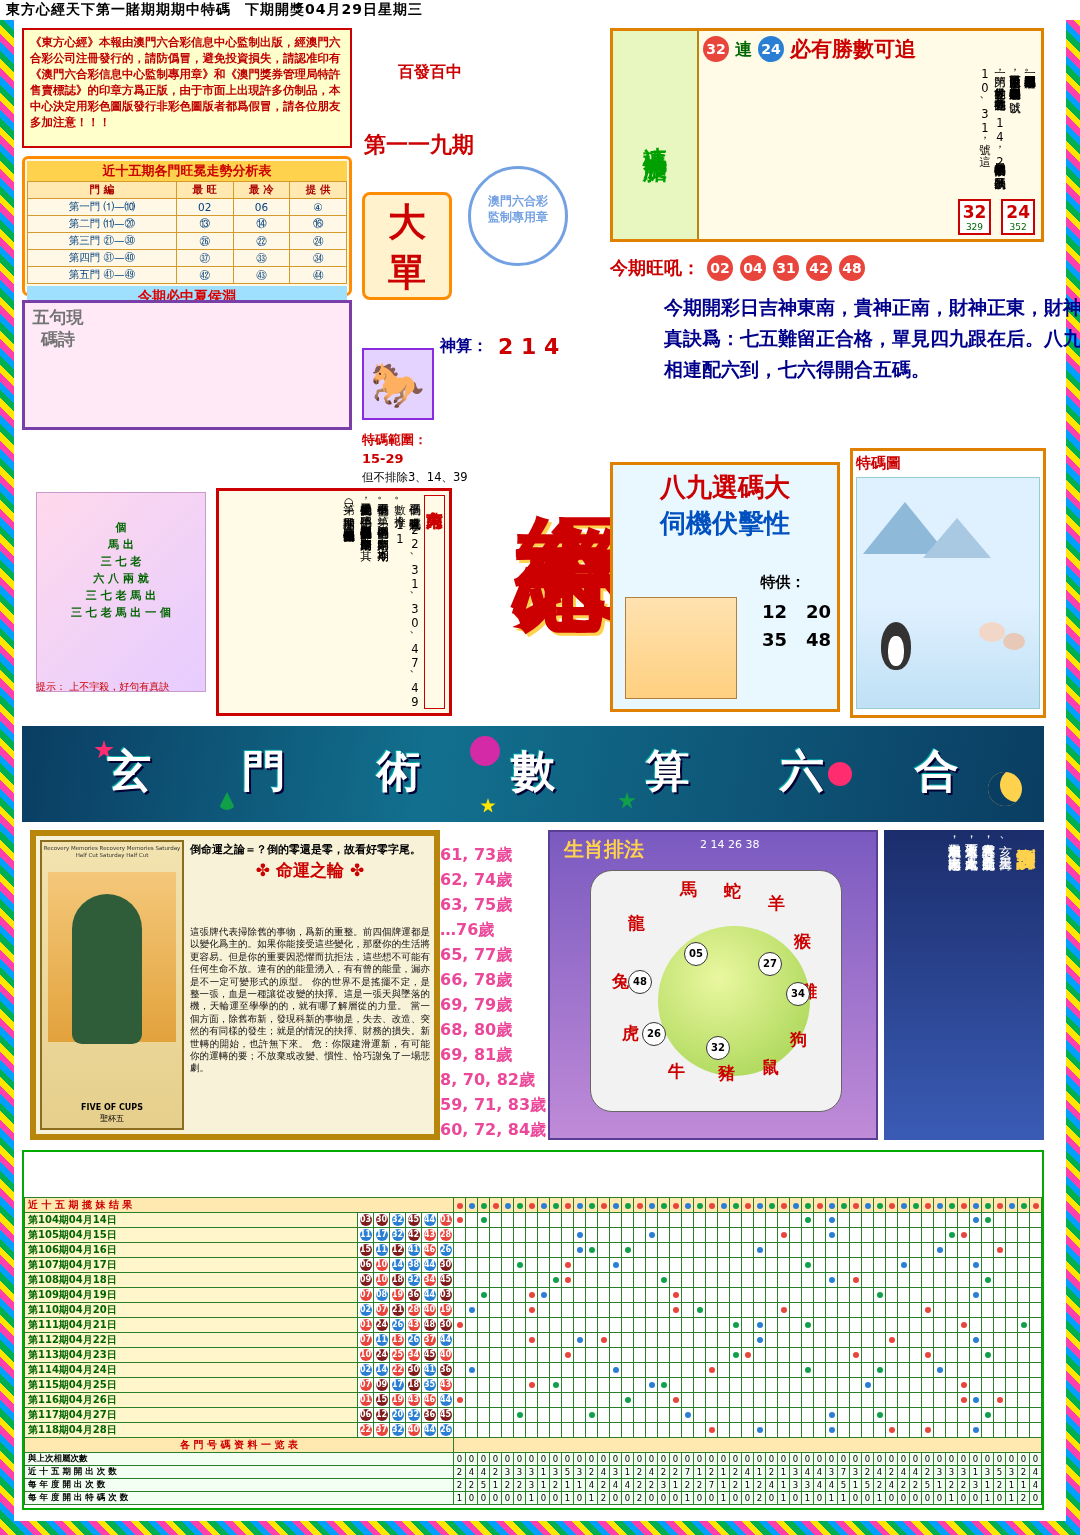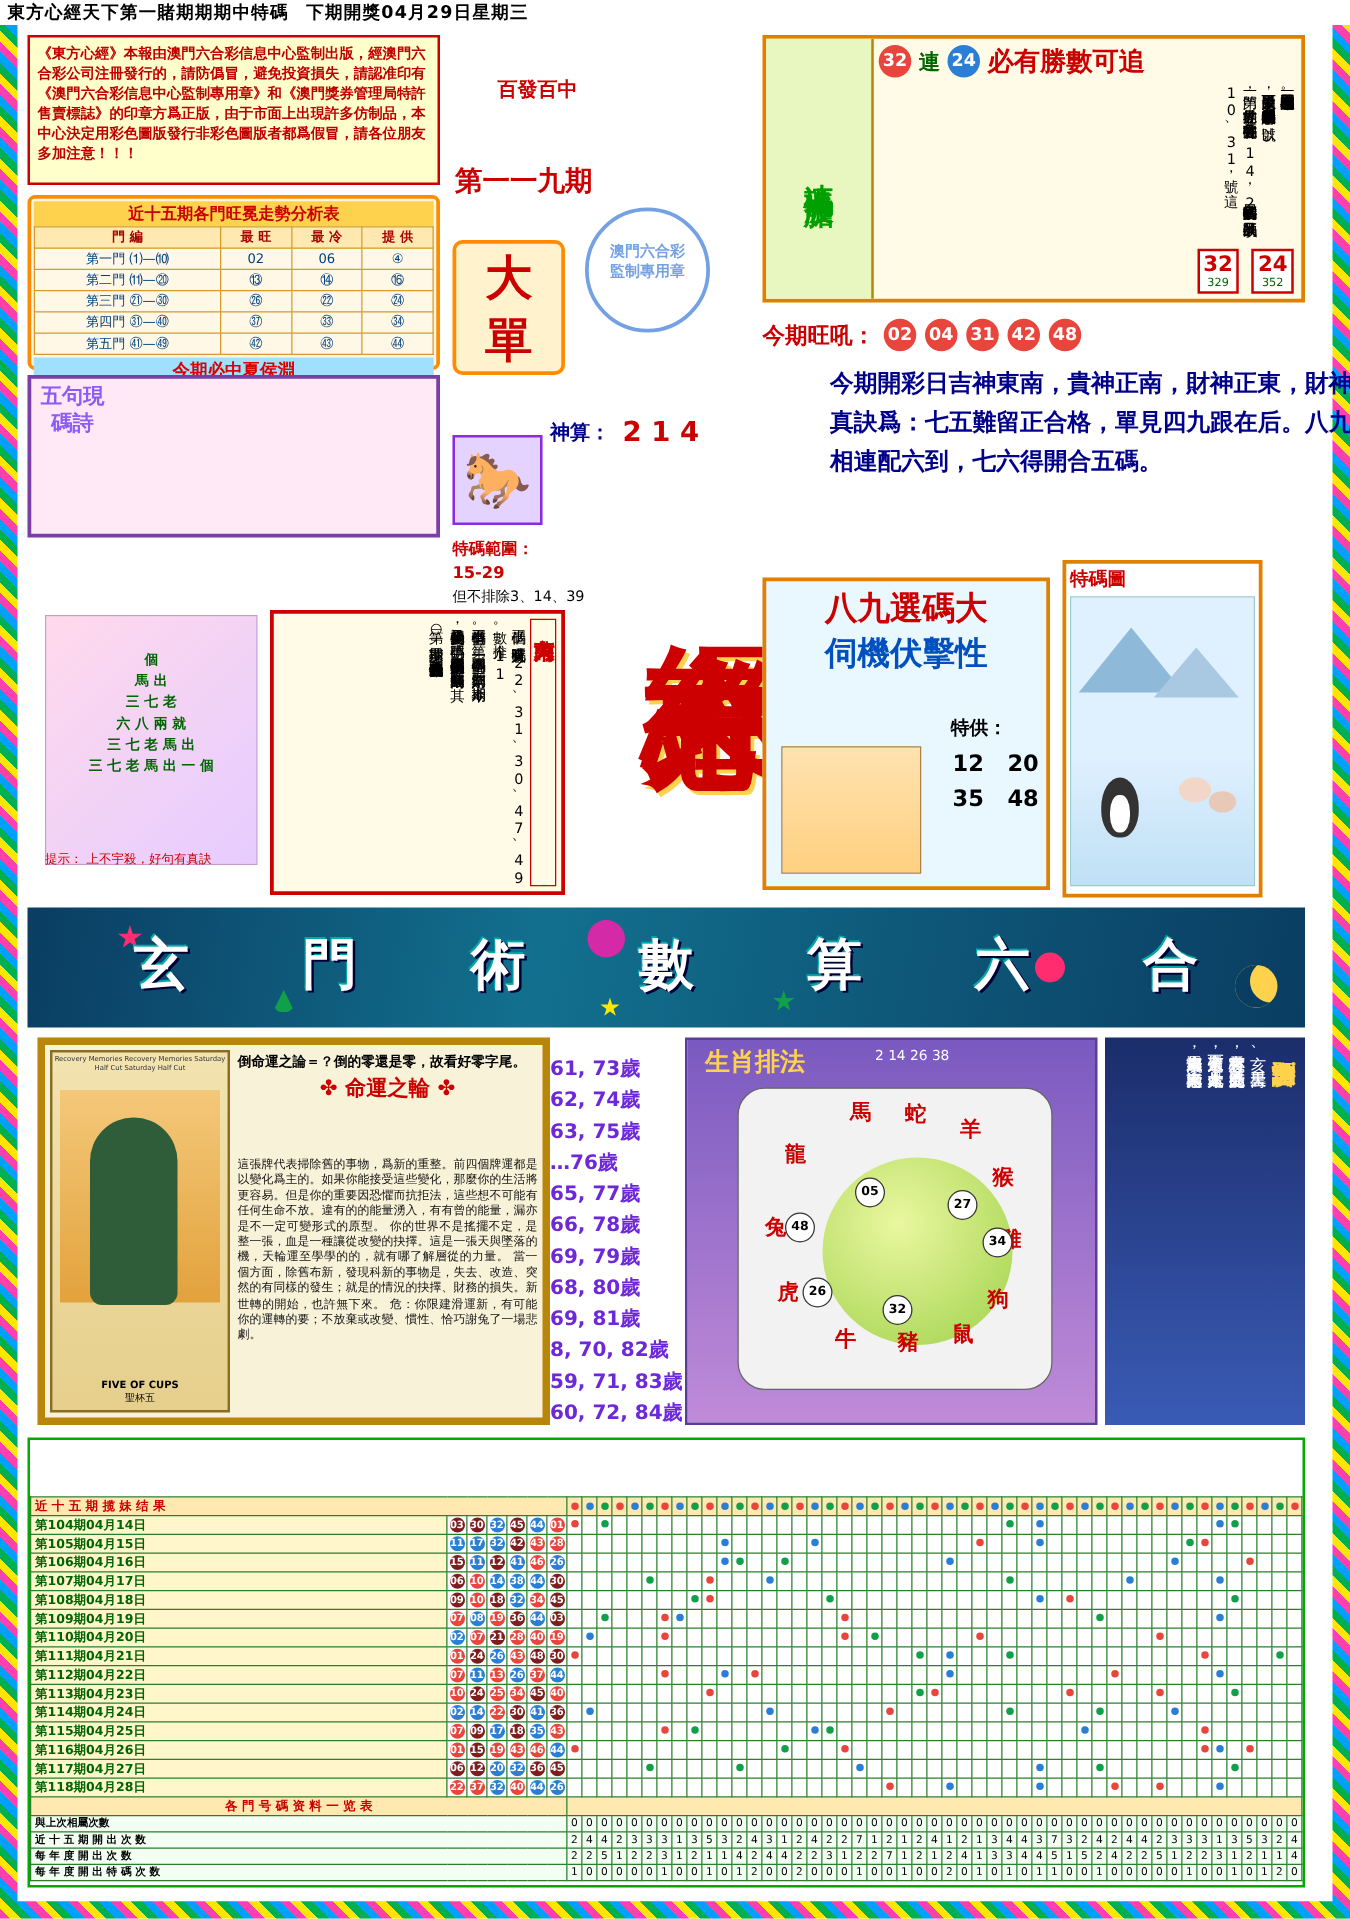--- a/index.html
+++ b/index.html
@@ -48,21 +48,21 @@
   #trend td,#trend th{border:1px solid #d49b2a;text-align:center;padding:1px 0;color:#004080;}
   #trend th{background:#ffe9b0;color:#a00;}
   #trend .foot{background:#9fe0ff;color:#d00;font-weight:bold;text-align:center;font-size:14px;margin-top:2px;padding:2px;}
 
   
   #poem{
     left:22px;top:300px;width:330px;height:130px;
     border:3px solid #7a3ea8;background:#ffe9f6;padding:3px 4px;
   }
   #poem .lab{
-    float:left;width:58px;color:#8b5cf6;font-weight:bold;font-size:17px;line-height:22px;text-align:center;
+    float:left;width:58px;color:#737373;font-weight:bold;font-size:17px;line-height:22px;text-align:center;
   }
   #poem ol{margin:0;padding:0 0 0 62px;list-style:none;}
   #poem li{font-size:14px;color:#1a5e1a;line-height:23px;font-weight:bold;}
   #poem li span.n{color:#c00;margin-right:4px;}
 
   
   #dadan{
     left:362px;top:192px;width:90px;height:108px;
     border:3px solid #ff8c00;border-radius:8px;background:#fff2cc;
     color:#c00;font-weight:bold;font-size:38px;line-height:50px;text-align:center;
@@ -133,21 +133,21 @@
   }
   #bajiu .l1,#bajiu .l2{font-size:26px;font-weight:bold;color:#c00;text-align:center;line-height:36px;}
   #bajiu .l2{color:#0050c0;}
   #bajiu .gong{position:absolute;right:6px;top:108px;width:96px;text-align:center;}
   #bajiu .gong .t{font-size:15px;color:#000;font-weight:bold;}
   #bajiu .gong .nums{font-size:18px;color:#000;font-weight:bold;line-height:28px;margin-top:6px;text-align:right;}
   #bajiu .pic{position:absolute;left:12px;top:132px;width:110px;height:100px;
       background:linear-gradient(#ffe2b0,#ffd080);border:1px solid #b08040;}
   
   #temapic{
-    left:850px;top:448px;width:160px;height:270px;border:3px solid #e08000;background:#fff;padding:3px;
+    left:850px;top:448px;width:196px;height:270px;border:3px solid #e08000;background:#fff;padding:3px;
   }
   #temapic .t{font-size:15px;color:#c00;font-weight:bold;}
   #temapic .img{margin-top:4px;height:230px;background:linear-gradient(#dff0ff 55%,#bfe0f5);position:relative;border:1px solid #9cc;}
   #temapic .img .mtn{position:absolute;left:6px;top:24px;width:0;height:0;border-left:42px solid transparent;border-right:42px solid transparent;border-bottom:52px solid #8fb9d9;}
   #temapic .img .mtn2{position:absolute;left:66px;top:40px;width:0;height:0;border-left:34px solid transparent;border-right:34px solid transparent;border-bottom:40px solid #a9c9e2;}
   #temapic .img .peng{position:absolute;left:24px;bottom:38px;width:30px;height:48px;border-radius:50% 50% 45% 45%;background:#333;}
   #temapic .img .peng:after{content:"";position:absolute;left:7px;top:14px;width:16px;height:30px;border-radius:45%;background:#fff;}
   #temapic .img .egg{position:absolute;right:34px;bottom:66px;width:26px;height:20px;border-radius:50%;background:#f2d7c9;}
   #temapic .img .egg2{position:absolute;right:14px;bottom:58px;width:22px;height:17px;border-radius:50%;background:#e8c9b7;}
 
@@ -178,21 +178,21 @@
   #tarot .card .cap{position:absolute;bottom:16px;left:0;right:0;text-align:center;font-size:8px;color:#000;font-weight:bold;}
   #tarot .card .cap2{position:absolute;bottom:4px;left:0;right:0;text-align:center;font-size:8px;color:#000;}
   #tarot .txtcol{flex:1;padding-left:6px;}
   #tarot .hd{text-align:center;font-size:17px;font-weight:bold;color:#c00;}
   #tarot .sub{font-size:11px;color:#000;font-weight:bold;margin:2px 0;}
   #tarot .body{font-size:9.5px;line-height:12.4px;color:#111;text-align:justify;margin-top:44px;}
 
   
   #ages{
     left:440px;top:842px;width:120px;height:300px;
-    font-size:16px;line-height:25px;color:#6d28d9;font-weight:bold;
+    font-size:16px;line-height:25px;color:#ec4899;font-weight:bold;
     background:transparent;
   }
   
   #wheel{
     left:548px;top:830px;width:330px;height:310px;
     background:linear-gradient(#7a5ac0,#c08bd8);border:2px solid #5a3e96;
   }
   #wheel .ring{position:absolute;left:22px;top:14px;width:286px;height:286px;}
   #wheel .seg{position:absolute;background:#ffffff;border:1px solid #666;}
   #wheel .center{position:absolute;left:86px;top:80px;width:152px;height:150px;border-radius:50%;

